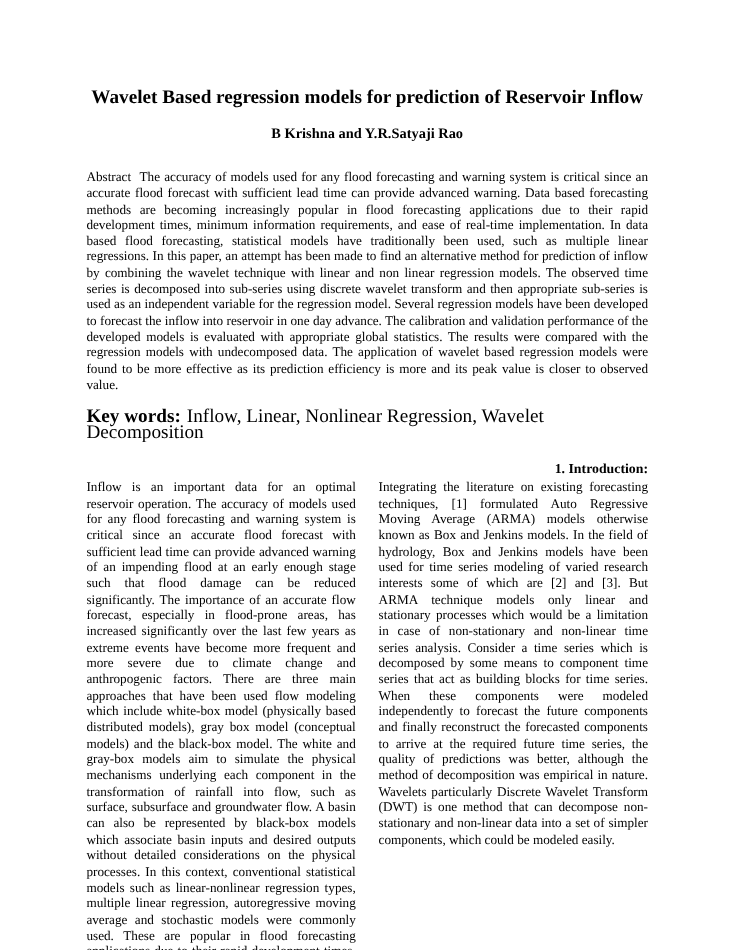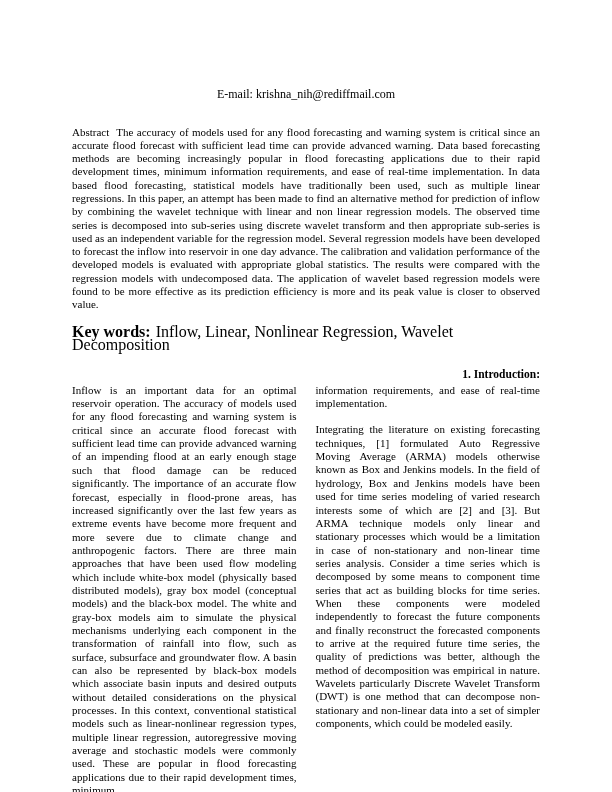--- a/index.html
+++ b/index.html
@@ -77,36 +77,36 @@
     font-size: 11px;
     line-height: 13.35px;
     text-align: justify;
   }
 </style>
 </head>
 <body>
 
 <div class="page">
 
+  <h1 class="title">Wavelet Based regression models for prediction of Reservoir Inflow</h1>
 
+  <div class="authors">B Krishna and Y.R.Satyaji Rao</div>
 
   <div class="affiliation">
-    <div>E-mail: krishna_nih@rediffmail.com</div>
   </div>
 
   <p class="abstract"><span class="lbl">Abstract</span><span>The accuracy of models used for any flood forecasting and warning system is critical since an accurate flood forecast with sufficient lead time can provide advanced warning. Data based forecasting methods are becoming increasingly popular in flood forecasting applications due to their rapid development times, minimum information requirements, and ease of real-time implementation. In data based flood forecasting, statistical models have traditionally been used, such as multiple linear regressions. In this paper, an attempt has been made to find an alternative method for prediction of inflow by combining the wavelet technique with linear and non linear regression models. The observed time series is decomposed into sub-series using discrete wavelet transform and then appropriate sub-series is used as an independent variable for the regression model. Several regression models have been developed to forecast the inflow into reservoir in one day advance. The calibration and validation performance of the developed models is evaluated with appropriate global statistics. The results were compared with the regression models with undecomposed data. The application of wavelet based regression models were found to be more effective as its prediction efficiency is more and its peak value is closer to observed value.</span></p>
 
   <p class="keywords"><span class="lbl">Key words:</span><span>Inflow, Linear, Nonlinear Regression, Wavelet Decomposition</span></p>
 
   <h2 class="section-heading">1. Introduction:</h2>
 
   <div class="columns">
     <div class="col">
       <p>Inflow is an important data for an optimal reservoir operation. The accuracy of models used for any flood forecasting and warning system is critical since an accurate flood forecast with sufficient lead time can provide advanced warning of an impending flood at an early enough stage such that flood damage can be reduced significantly. The importance of an accurate flow forecast, especially in flood-prone areas, has increased significantly over the last few years as extreme events have become more frequent and more severe due to climate change and anthropogenic factors. There are three main approaches that have been used flow modeling which include white-box model (physically based distributed models), gray box model (conceptual models) and the black-box model. The white and gray-box models aim to simulate the physical mechanisms underlying each component in the transformation of rainfall into flow, such as surface, subsurface and groundwater flow. A basin can also be represented by black-box models which associate basin inputs and desired outputs without detailed considerations on the physical processes. In this context, conventional statistical models such as linear-nonlinear regression types, multiple linear regression, autoregressive moving average and stochastic models were commonly used. These are popular in flood forecasting applications due to their rapid development times, minimum</p>
     </div>
     <div class="col">
-      <p>information requirements, and ease of real-time implementation.</p>
       <p>Integrating the literature on existing forecasting techniques, [1] formulated Auto Regressive Moving Average (ARMA) models otherwise known as Box and Jenkins models. In the field of hydrology, Box and Jenkins models have been used for time series modeling of varied research interests some of which are [2] and [3]. But ARMA technique models only linear and stationary processes which would be a limitation in case of non-stationary and non-linear time series analysis. Consider a time series which is decomposed by some means to component time series that act as building blocks for time series. When these components were modeled independently to forecast the future components and finally reconstruct the forecasted components to arrive at the required future time series, the quality of predictions was better, although the method of decomposition was empirical in nature. Wavelets particularly Discrete Wavelet Transform (DWT) is one method that can decompose non-stationary and non-linear data into a set of simpler components, which could be modeled easily.</p>
 
     </div>
   </div>
 
 </div>
 
 </body></html>

